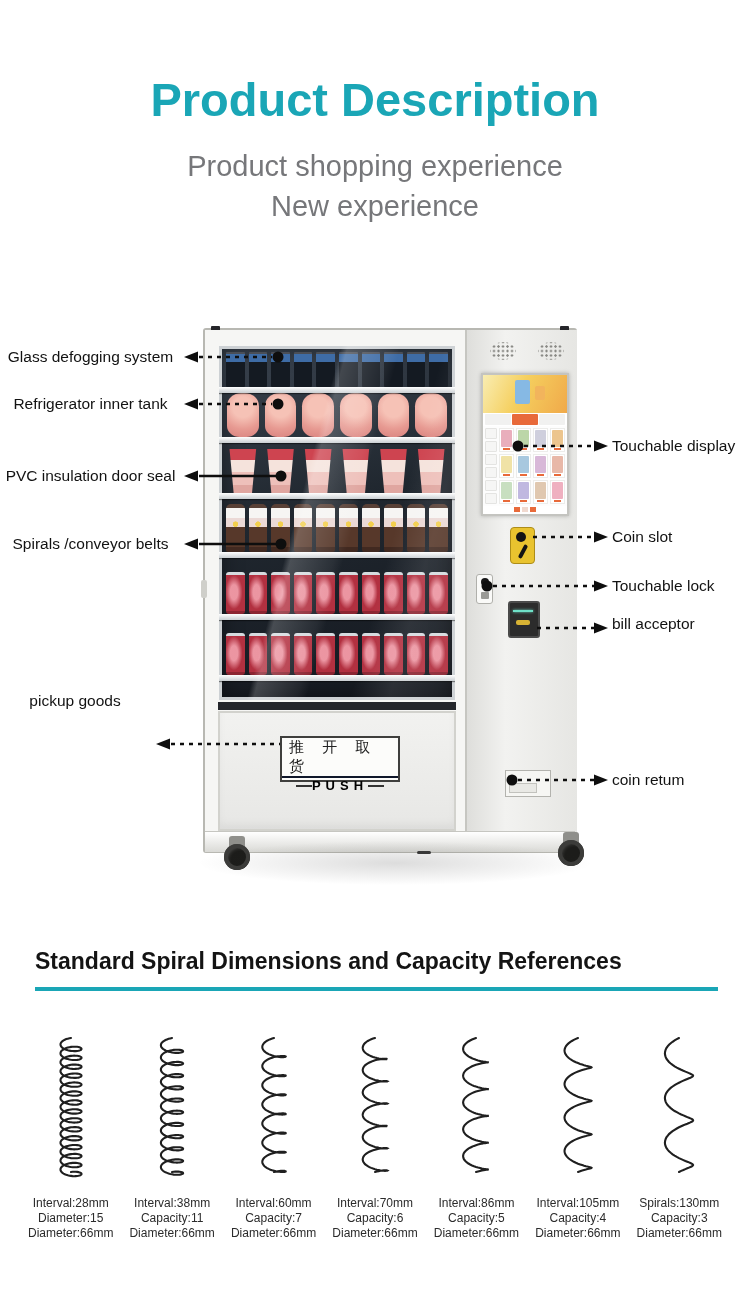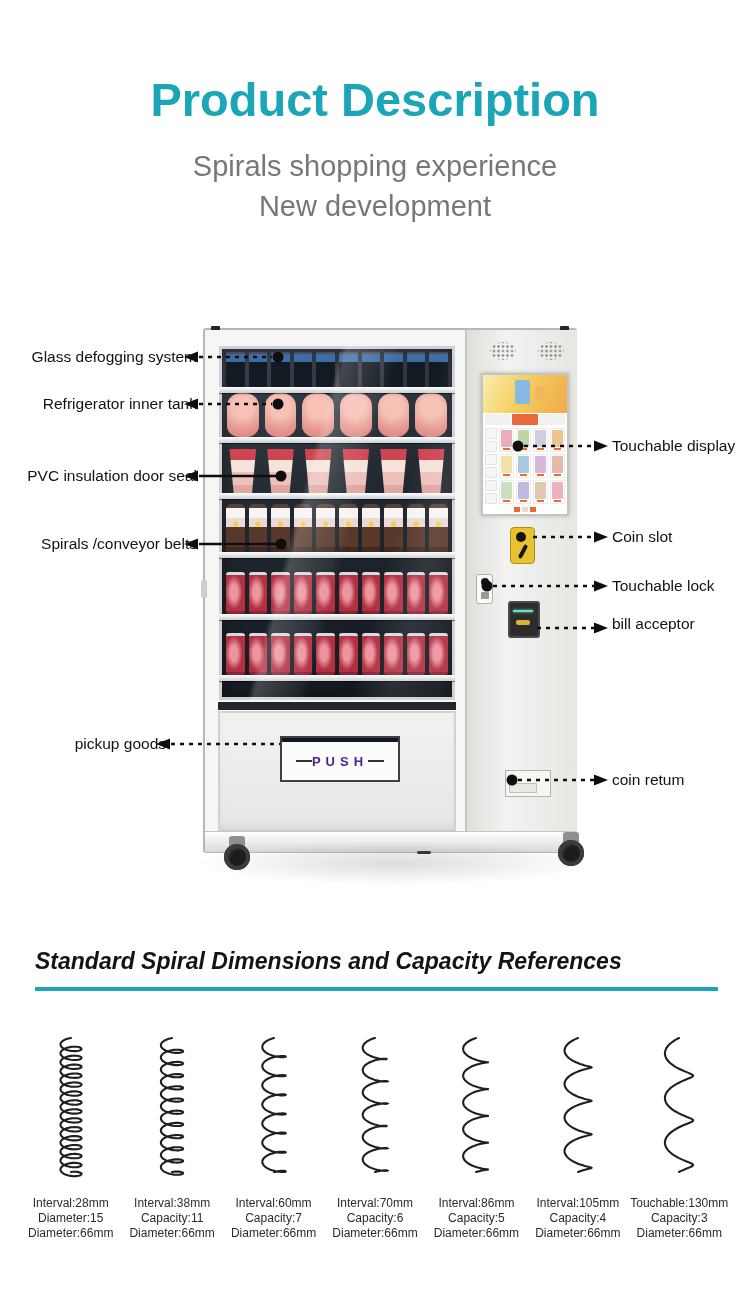--- a/index.html
+++ b/index.html
@@ -8,21 +8,21 @@
 
   
   .title{position:absolute;left:0;top:72px;width:750px;text-align:center;
          font-size:47px;font-weight:bold;color:#1aa6b6;letter-spacing:0px;}
   .subtitle{position:absolute;left:0;top:146px;width:750px;text-align:center;
             font-size:29px;color:#76777a;line-height:40px;font-weight:400;}
 
   
   .callout{position:absolute;height:20px;font-size:15.5px;color:#121212;
            font-weight:500;white-space:nowrap;line-height:20px;}
-  .callout.left{left:0;width:181px;text-align:right;padding-left:16px;}
+  .callout.left{left:0;width:181px;text-align:center;}
   .callout.right{left:612px;text-align:right;}
   #arrow-overlay{position:absolute;left:0;top:328px;width:750px;height:472px;}
 
   
   #machine{position:absolute;left:203px;top:328px;width:374px;height:525px;
            background:linear-gradient(180deg,#fbfbfa,#ececea);
            border:2px solid #b8b8b2;border-radius:3px;box-sizing:border-box;}
   .corner-tab{position:absolute;top:-4px;width:9px;height:6px;background:#26262a;border-radius:1px;}
   .door{position:absolute;left:0;top:0;width:262px;height:503px;
         background:#f6f6f4;border-right:2px solid #c6c6c1;box-sizing:border-box;}
@@ -49,22 +49,22 @@
   .shelf-strip{position:absolute;left:0;width:236px;height:6px;
                background:linear-gradient(180deg,#ffffff,#c9ced2);box-shadow:0 1px 1px rgba(0,0,0,.45);z-index:20;}
   .gap-dark{position:absolute;left:13px;top:372px;width:238px;height:8px;background:#24262b;}
   .pickup-panel{position:absolute;left:13px;top:381px;width:238px;height:120px;
                 background:linear-gradient(180deg,#f2f2f0,#e7e7e5);
                 box-shadow:inset 0 0 0 2px #d2d2cd, inset 0 -6px 10px rgba(0,0,0,.06);}
   .push-sign{position:absolute;left:75px;top:406px;width:120px;height:46px;background:#fcfcfa;
              border:2px solid #3f3f3d;box-sizing:border-box;display:flex;flex-direction:column;z-index:5;}
   .push-cn{flex:1;display:flex;align-items:center;justify-content:center;
            font-size:15px;letter-spacing:7px;color:#222;padding-left:7px;}
-  .push-en{flex:1;display:flex;align-items:center;justify-content:center;border-top:4px solid #0f172a;
-           font-size:13px;font-weight:bold;letter-spacing:5px;color:#4c1d95;}
+  .push-en{flex:1;display:flex;align-items:center;justify-content:center;border-top:2px solid #0f172a;
+           font-size:13px;font-weight:bold;letter-spacing:5px;color:#000000;}
   .push-en .bar{width:16px;height:2px;background:#333;}
   .base-band{position:absolute;left:0;top:501px;width:370px;height:20px;
              background:linear-gradient(180deg,#ffffff,#dadad6);border-top:1px solid #c6c6c1;}
   .base-notch{position:absolute;left:212px;top:521px;width:14px;height:3px;background:#3a3a3a;border-radius:2px;}
 
   
   .rpanel{position:absolute;left:262px;top:0;width:110px;height:503px;
           background:linear-gradient(90deg,#dededb,#f2f2f0 35%,#e6e6e3);}
   .speaker{position:absolute;width:26px;height:18px;border-radius:50%;
            background-image:radial-gradient(#8a8a86 0.9px,transparent 1.4px);
@@ -107,36 +107,36 @@
                        background:#e9e9e5;border:1px solid #c2c2bd;}
   
   .caster{position:absolute;width:32px;height:36px;}
   .caster .fork{position:absolute;left:8px;top:0;width:16px;height:12px;background:#8f8f8b;border-radius:3px 3px 0 0;}
   .caster .wheel{position:absolute;left:3px;top:8px;width:26px;height:26px;background:#1c1c1a;border-radius:50%;
                  box-shadow:inset 0 0 0 4px #3c3c3a, inset 3px 3px 4px rgba(255,255,255,.25);}
   #machine-shadow{position:absolute;left:190px;top:840px;width:410px;height:46px;
                   background:radial-gradient(ellipse at 50% 50%,rgba(40,40,40,.16),rgba(0,0,0,0) 68%);}
 
   
-  .section-title{position:absolute;left:35px;top:948px;font-size:23px;font-weight:bold;color:#141414;font-style:italic;}
+  .section-title{position:absolute;left:35px;top:948px;font-size:23px;font-weight:bold;color:#141414;}
   .section-divider{position:absolute;left:35px;top:987px;width:683px;height:4px;background:#1aa6b6;}
   #spiral-row{position:absolute;left:20px;top:1030px;width:710px;display:flex;}
   .spiral-col{flex:1 1 0;display:flex;flex-direction:column;align-items:center;}
   .spiral-svg{width:100px;height:158px;display:block;}
   .spiral-cap{margin-top:8px;text-align:center;font-size:12px;line-height:15px;color:#2b2b2b;}
 </style>
 </head>
 <body>
 
 <div id="page">
 
   <div class="title">Product Description</div>
   <div class="subtitle">
-    <div>Spirals shopping experience</div>
-    <div>New development</div>
+    <div>Product shopping experience</div>
+    <div>New experience</div>
   </div>
 
   <div id="machine">
     <div class="corner-tab" style="left:6px"></div>
     <div class="corner-tab" style="right:6px"></div>
 
     <div class="door"></div>
     <div class="hinge"></div>
 
     <div class="glass">
@@ -210,20 +210,21 @@
           <div class="pitem item-cans"></div>
           <div class="pitem item-cans"></div>
         </div>
         <div class="shelf-strip" style="top: 329px;"></div>
       </div>
 
     <div class="gap-dark"></div>
     <div class="pickup-panel"></div>
 
     <div class="push-sign">
+      <div class="push-cn">推 开 取 货</div>
       <div class="push-en">
         <span class="bar"></span>
         <span>PUSH</span>
         <span class="bar"></span>
       </div>
     </div>
 
     <div class="rpanel"></div>
     <div class="speaker" style="left:285px;top:12px"></div>
     <div class="speaker" style="left:333px;top:12px"></div>
@@ -384,21 +385,21 @@
         <line x1="518" y1="452" x2="594" y2="452" stroke-dasharray="4 5"></line>
         <path d="M608 452 L594 446.5 L594 457.5 Z" stroke="none"></path>
       </g>
     </g>
   </svg>
 
   <div class="callout left" style="top:347px">Glass defogging system</div>
   <div class="callout left" style="top:394px">Refrigerator inner tank</div>
   <div class="callout left" style="top:466px">PVC insulation door seal</div>
   <div class="callout left" style="top:534px">Spirals /conveyor belts</div>
-  <div class="callout left" style="top:734px;width:150px">pickup goods</div>
+  <div class="callout left" style="top:691px;width:150px">pickup goods</div>
   <div class="callout right" style="top:436px">Touchable display</div>
   <div class="callout right" style="top:527px">Coin slot</div>
   <div class="callout right" style="top:576px">Touchable lock</div>
   <div class="callout right" style="top:614px">bill acceptor</div>
   <div class="callout right" style="top:770px">coin retum</div>
 
   <div class="section-title">Standard Spiral Dimensions and Capacity References</div>
   <div class="section-divider"></div>
   <div id="spiral-row">
       <div class="spiral-col">
@@ -459,20 +460,20 @@
           <div>Interval:105mm</div>
           <div>Capacity:4</div>
           <div>Diameter:66mm</div>
         </div>
       </div>
       <div class="spiral-col">
         <svg viewBox="0 0 100 158" class="spiral-svg">
           <path d="M50.0 8.0 L47.8 9.2 L45.6 10.4 L43.6 11.8 L41.7 13.3 L40.0 14.8 L38.6 16.4 L37.4 18.1 L36.6 19.8 L36.1 21.6 L35.9 23.4 L36.1 25.1 L36.6 26.9 L37.4 28.6 L38.6 30.3 L40.0 31.9 L41.7 33.5 L43.6 34.9 L45.6 36.3 L47.8 37.6 L50.0 38.7 L52.2 39.8 L54.4 40.8 L56.4 41.6 L58.3 42.4 L60.0 43.1 L61.4 43.7 L62.6 44.3 L63.4 44.8 L63.9 45.2 L64.1 45.7 L63.9 46.2 L63.4 46.6 L62.6 47.1 L61.4 47.7 L60.0 48.3 L58.3 49.0 L56.4 49.8 L54.4 50.6 L52.2 51.6 L50.0 52.7 L47.8 53.8 L45.6 55.1 L43.6 56.5 L41.7 57.9 L40.0 59.5 L38.6 61.1 L37.4 62.8 L36.6 64.5 L36.1 66.3 L35.9 68.0 L36.1 69.8 L36.6 71.6 L37.4 73.3 L38.6 75.0 L40.0 76.6 L41.7 78.1 L43.6 79.6 L45.6 81.0 L47.8 82.2 L50.0 83.4 L52.2 84.5 L54.4 85.4 L56.4 86.3 L58.3 87.1 L60.0 87.8 L61.4 88.4 L62.6 88.9 L63.4 89.4 L63.9 89.9 L64.1 90.4 L63.9 90.8 L63.4 91.3 L62.6 91.8 L61.4 92.4 L60.0 93.0 L58.3 93.7 L56.4 94.4 L54.4 95.3 L52.2 96.3 L50.0 97.3 L47.8 98.5 L45.6 99.8 L43.6 101.1 L41.7 102.6 L40.0 104.1 L38.6 105.8 L37.4 107.4 L36.6 109.2 L36.1 110.9 L35.9 112.7 L36.1 114.5 L36.6 116.2 L37.4 118.0 L38.6 119.6 L40.0 121.3 L41.7 122.8 L43.6 124.3 L45.6 125.6 L47.8 126.9 L50.0 128.1 L52.2 129.1 L54.4 130.1 L56.4 131.0 L58.3 131.7 L60.0 132.4 L61.4 133.0 L62.6 133.6 L63.4 134.1 L63.9 134.6 L64.1 135.0 L63.9 135.5 L63.4 136.0 L62.6 136.5 L61.4 137.0 L60.0 137.6 L58.3 138.3 L56.4 139.1 L54.4 140.0 L52.2 140.9 L50.0 142.0" fill="none" stroke="#1f1f1f" stroke-width="2.1" stroke-linecap="round"></path>
         </svg>
         <div class="spiral-cap">
-          <div>Touchable:130mm</div>
+          <div>Spirals:130mm</div>
           <div>Capacity:3</div>
           <div>Diameter:66mm</div>
         </div>
       </div>
     </div>
 
 </div>
 
 </body></html>

